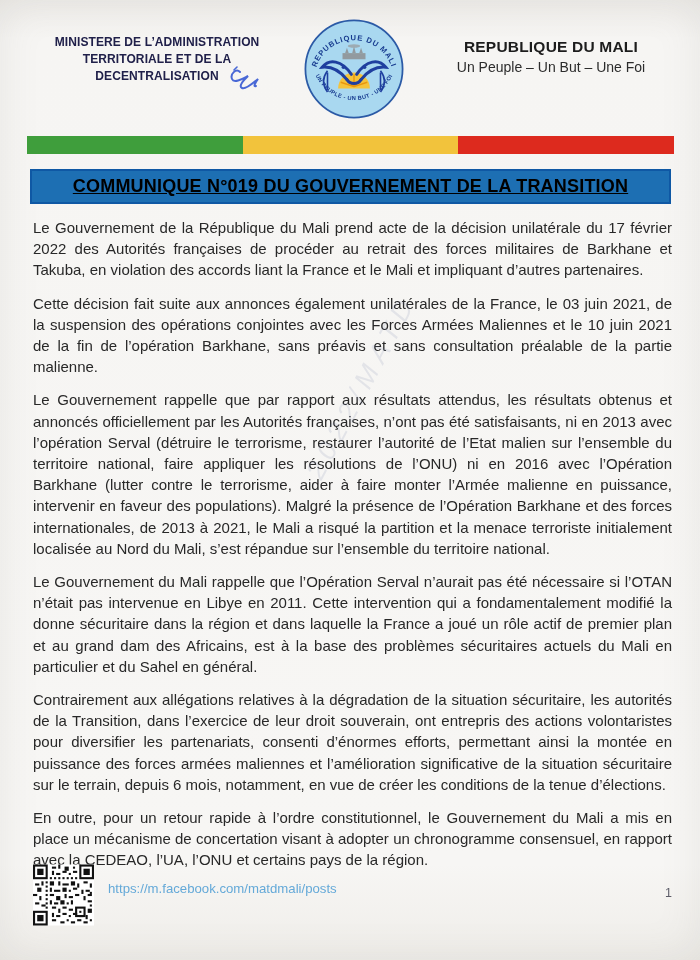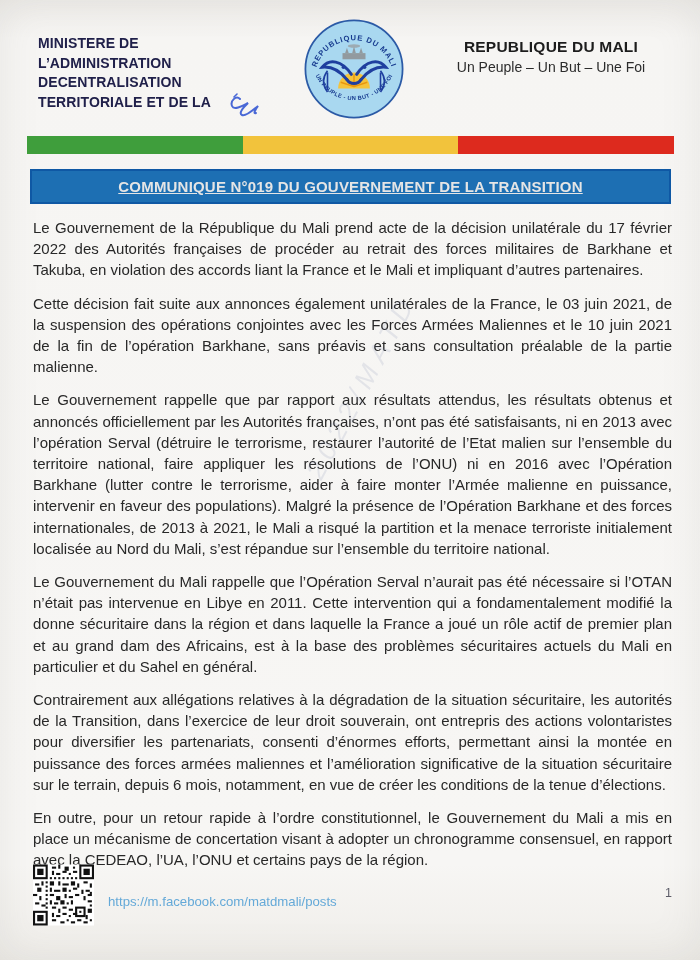--- a/index.html
+++ b/index.html
@@ -15,22 +15,22 @@
     background:linear-gradient(180deg,#efedea 0%,#f6f5f3 4%,#f7f6f4 90%,#efede9 100%);
     box-shadow:inset 0 0 40px rgba(120,120,115,.12);
   }
   
   .header{
     position:relative;
     display:flex;justify-content:space-between;align-items:flex-start;
     padding:22px 30px 0 38px;
   }
   .ministry-block{
-    width:238px;text-align:left;
-    font-weight:bold;font-size:14px;line-height:1.4;
+    width:238px;text-align:center;
+    font-weight:bold;font-size:12px;line-height:1.4;
     color:#20204a;padding-top:12px;position:relative;
     letter-spacing:.1px;
   }
   .signature{position:absolute;right:8px;bottom:-16px;}
   .seal-wrap{width:108px;height:106px;margin-top:-6px;}
   .republic-block{width:238px;text-align:center;padding-top:16px;}
   .republic-title{font-weight:bold;font-size:15.5px;color:#1c1c1c;letter-spacing:.2px;}
   .motto{font-size:14px;color:#2c2c2c;margin-top:3px;}
   
   .flag-bar{display:flex;height:18px;margin:14px 26px 0 27px;}
@@ -38,21 +38,21 @@
   .flag-green{background:#3f9e3c;}
   .flag-yellow{background:#f2c33c;}
   .flag-red{background:#dd2a1e;}
   
   .banner{
     margin:15px 29px 0 30px;height:31px;
     background:#1d6fb3;border:2px solid #0f58a4;
     display:flex;align-items:center;justify-content:center;
   }
   .banner span{
-    color:#e5e5e5;font-weight:bold;font-size:15px;
+    color:#000000;font-weight:bold;font-size:18px;
     text-decoration:underline;letter-spacing:.2px;
   }
   
   .content{
     margin:13px 28px 0 33px;
     font-size:15px;line-height:21.2px;text-align:justify;
     color:#282828;
   }
   .content p{margin:0 0 12px 0;}
   
@@ -62,36 +62,36 @@
     font-size:27px;letter-spacing:7px;font-style:italic;
     color:#6d7aa5;opacity:.14;pointer-events:none;white-space:nowrap;
   }
   
   .footer{
     position:absolute;left:33px;right:28px;top:864px;
     display:flex;align-items:flex-start;
   }
   .qr{width:61px;height:62px;flex:0 0 auto;}
   .fb-link{
-    margin-left:14px;margin-top:30px;
+    margin-left:14px;margin-top:17px;
     color:#64a9d8;font-size:13.2px;text-decoration:none;
   }
   .page-number{margin-left:auto;margin-top:22px;color:#5c5c68;font-size:12.5px;}
 </style>
 </head>
 <body>
 
 <div class="scan-page">
 
   <div class="header">
 
     <div class="ministry-block">
       <div>MINISTERE DE L’ADMINISTRATION</div>
+      <div>TERRITORIALE ET DE LA</div>
       <div>DECENTRALISATION</div>
-      <div>TERRITORIALE ET DE LA</div>
       <span class="signature">
         <svg width="48" height="30" viewBox="0 0 48 30">
           <path d="M20 6 C16 2 10 8 12 13 C14 18 24 12 28 10 C24 14 18 20 22 22 C26 24 34 16 38 13 C35 17 33 21 36 20" fill="none" stroke="#2a4fd0" stroke-width="2" stroke-linecap="round" opacity=".85"></path>
           <path d="M14 4 L17 1" fill="none" stroke="#2a4fd0" stroke-width="1.6" stroke-linecap="round" opacity=".85"></path>
         </svg>
       </span>
     </div>
 
     <div class="seal-wrap">
       <svg width="108" height="106" viewBox="0 0 120 120">

